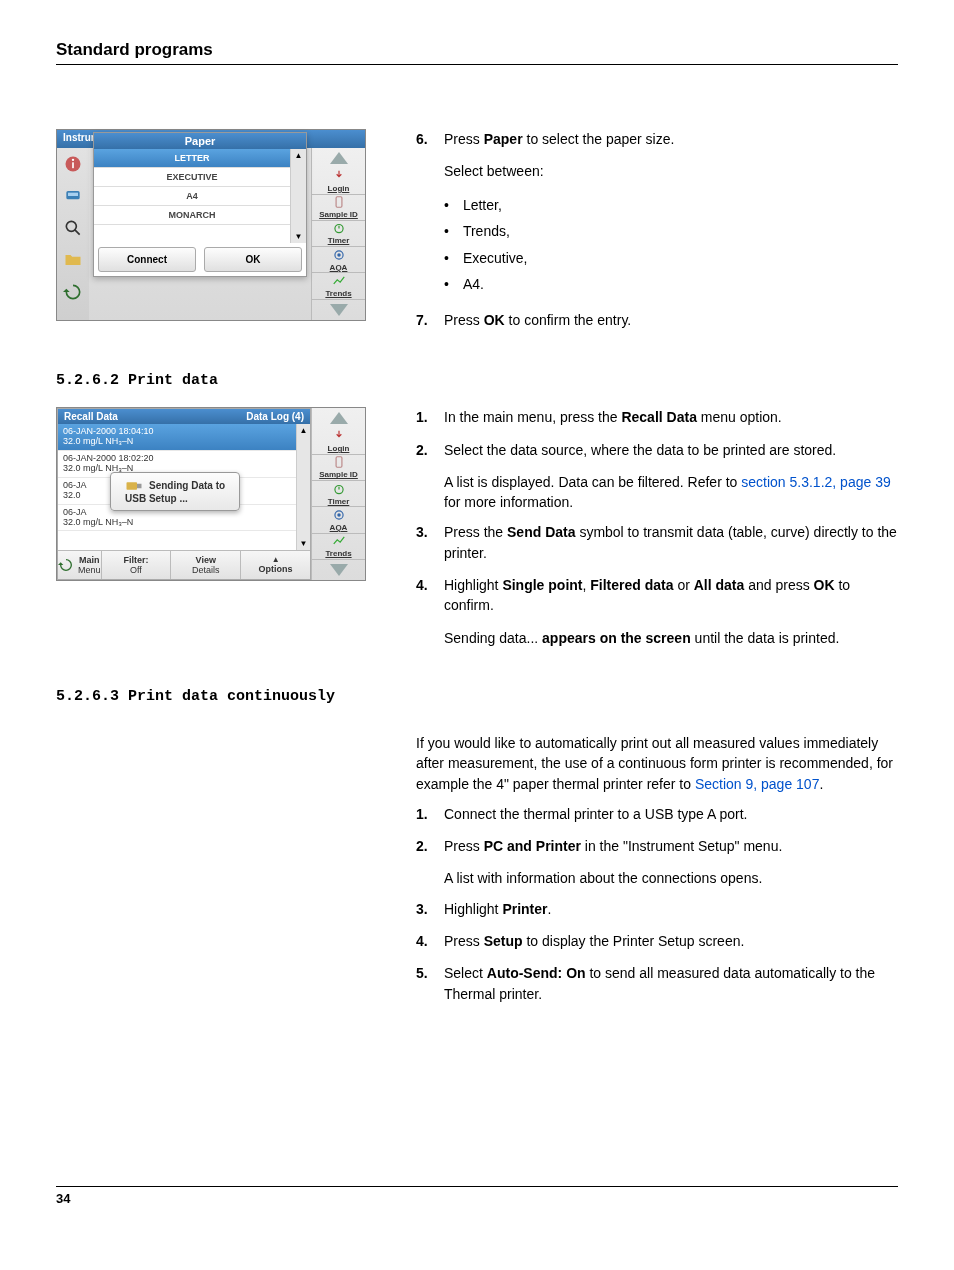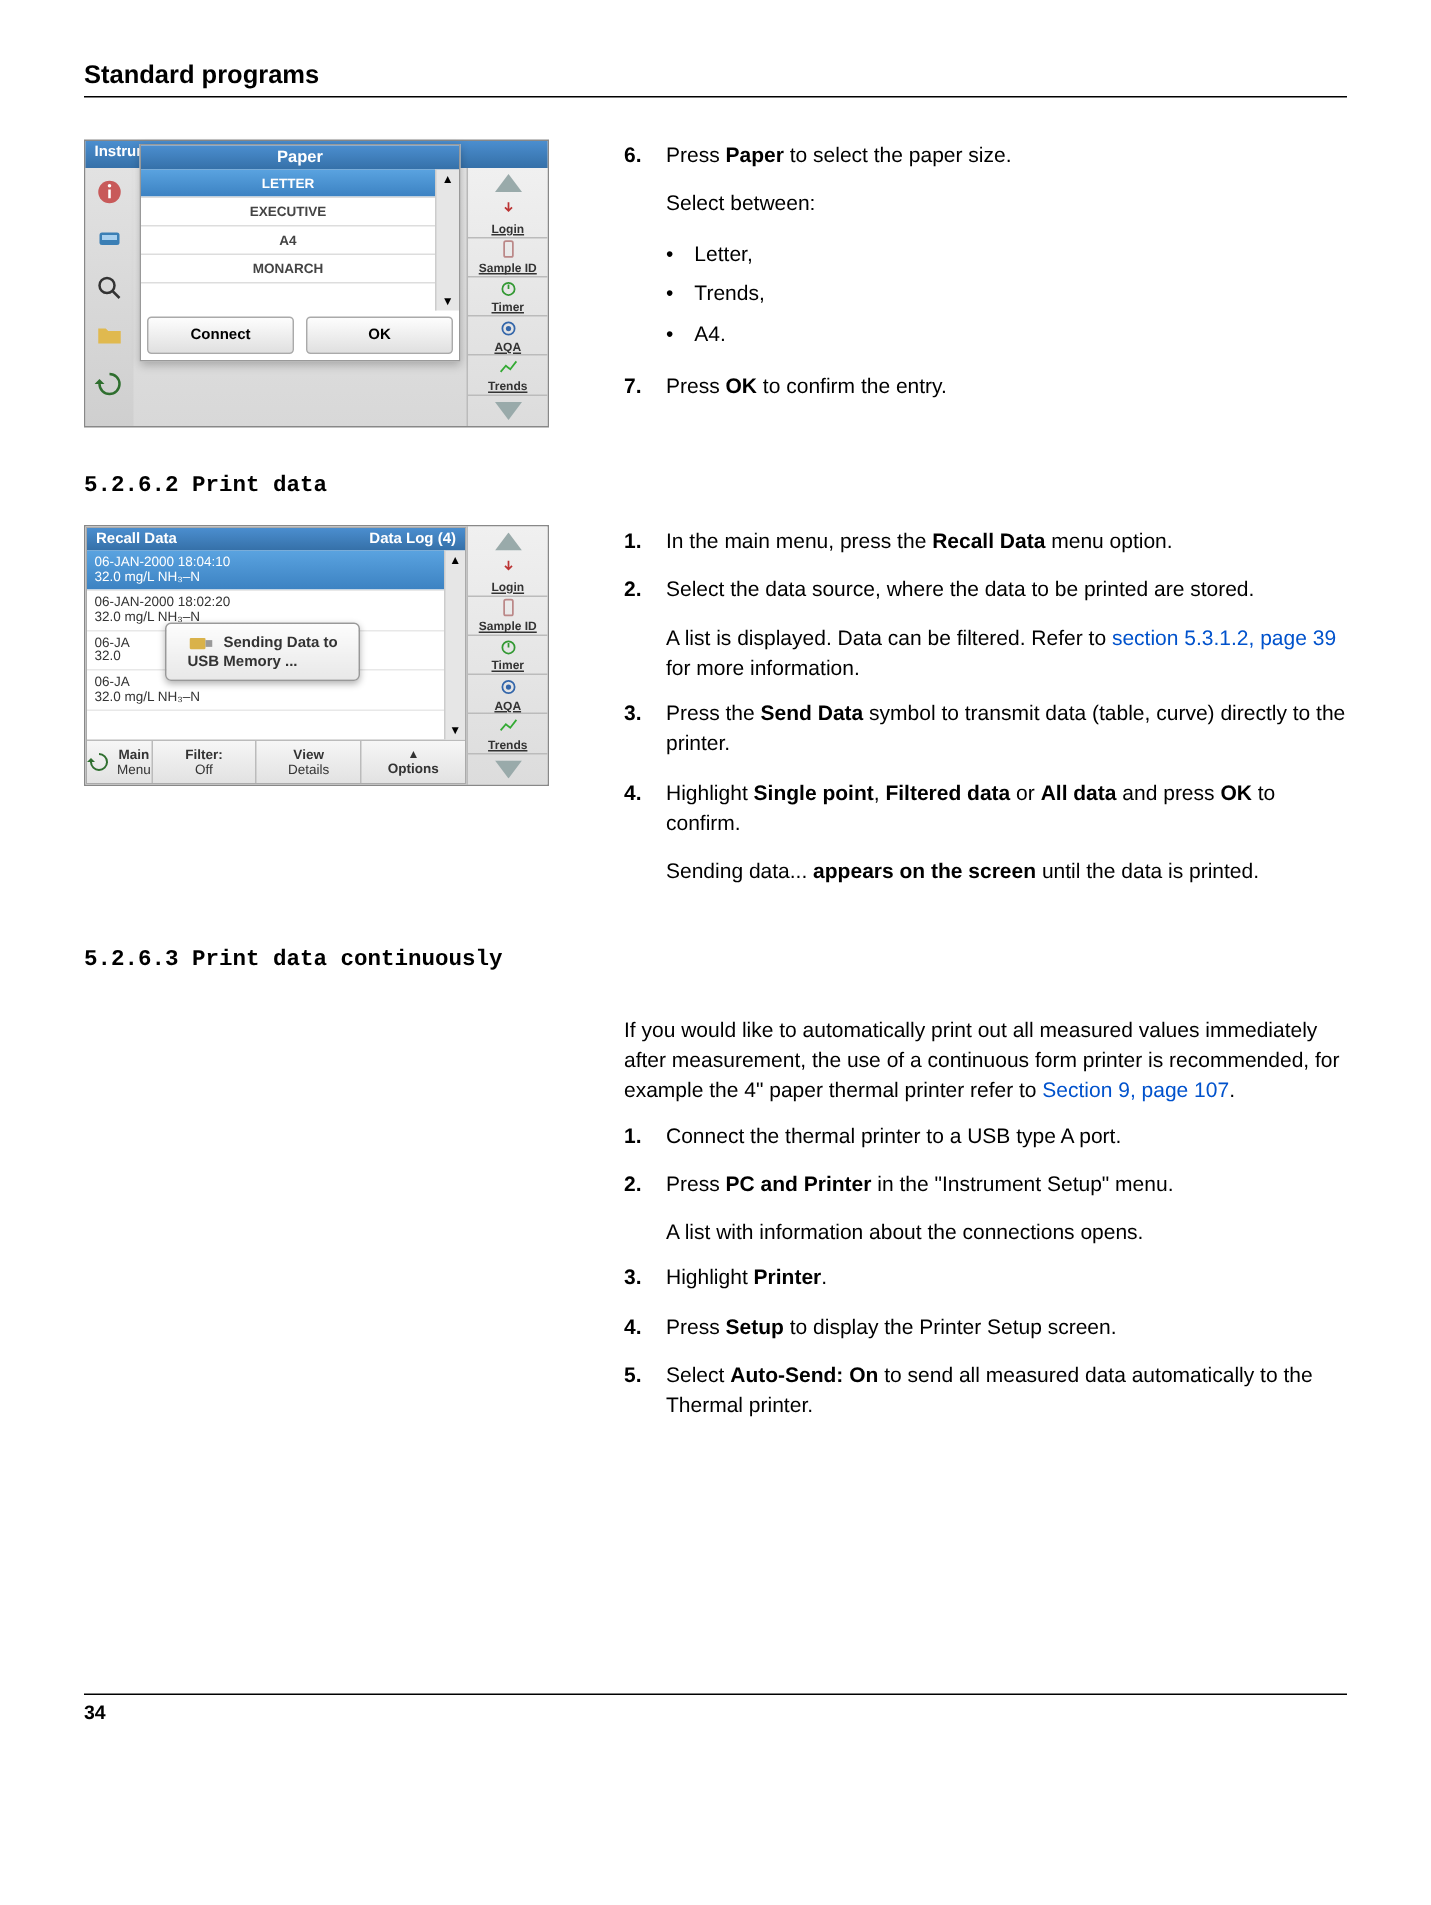--- a/index.html
+++ b/index.html
@@ -10,21 +10,21 @@
     margin: 0;
     padding: 40px 56px;
     width: 954px;
     background: #fff;
   }
   .page-title {
     font-weight: bold;
     font-size: 17px;
     border-bottom: 1.5px solid #000;
     padding-bottom: 4px;
-    margin-bottom: 28px;
+    margin-bottom: 64px;
   }
   .two-col { display: flex; gap: 30px; margin-bottom: 30px; }
   .left-col { width: 330px; flex-shrink: 0; }
   .right-col { flex: 1; }
   .section-heading {
     font-weight: bold;
     font-size: 15px;
     margin: 24px 0 18px 0;
     font-family: Liberation Mono, monospace;
   }
@@ -251,20 +251,21 @@
     <ol class="numbered">
       <li>
           <span class="num">6.</span>
           <span class="txt">Press <b>Paper</b> to select the paper size.</span>
         </li>
     </ol>
     <div class="para">Select between:</div>
     <ul class="bullets">
       <li>Letter,</li>
       <li>Trends,</li>
+      <li>Executive,</li>
       <li>A4.</li>
     </ul>
     <ol class="numbered">
       <li>
           <span class="num">7.</span>
           <span class="txt">Press <b>OK</b> to confirm the entry.</span>
         </li>
     </ol>
   </div>
 </div>
@@ -301,21 +302,21 @@
             </div>
             <div class="recall-scroll">
                 <span>▲</span>
                 <span>▼</span>
               </div>
             <div class="popup">
               <div><svg class="usbic" width="18" height="14" viewBox="0 0 24 18">
                     <rect x="2" y="4" width="14" height="10" rx="1" fill="#d9b24a"></rect>
                     <rect x="16" y="6" width="6" height="6" fill="#999"></rect>
                   </svg><span>Sending Data to</span></div>
-              <div>USB Memory ...</div>
+              <div>USB Setup ...</div>
             </div>
           </div>
           <div class="bottom-bar">
             <div class="bb backcell">
               <svg width="16" height="16" viewBox="0 0 24 24">
                   <path d="M12 5a7 7 0 1 1-7 7h3L4 8 0 12h3a9 9 0 1 0 9-9z" fill="#2f6f2f"></path>
                 </svg>
               <div>
                   <div class="top">Main</div>
                   <div class="bot">Menu</div>

